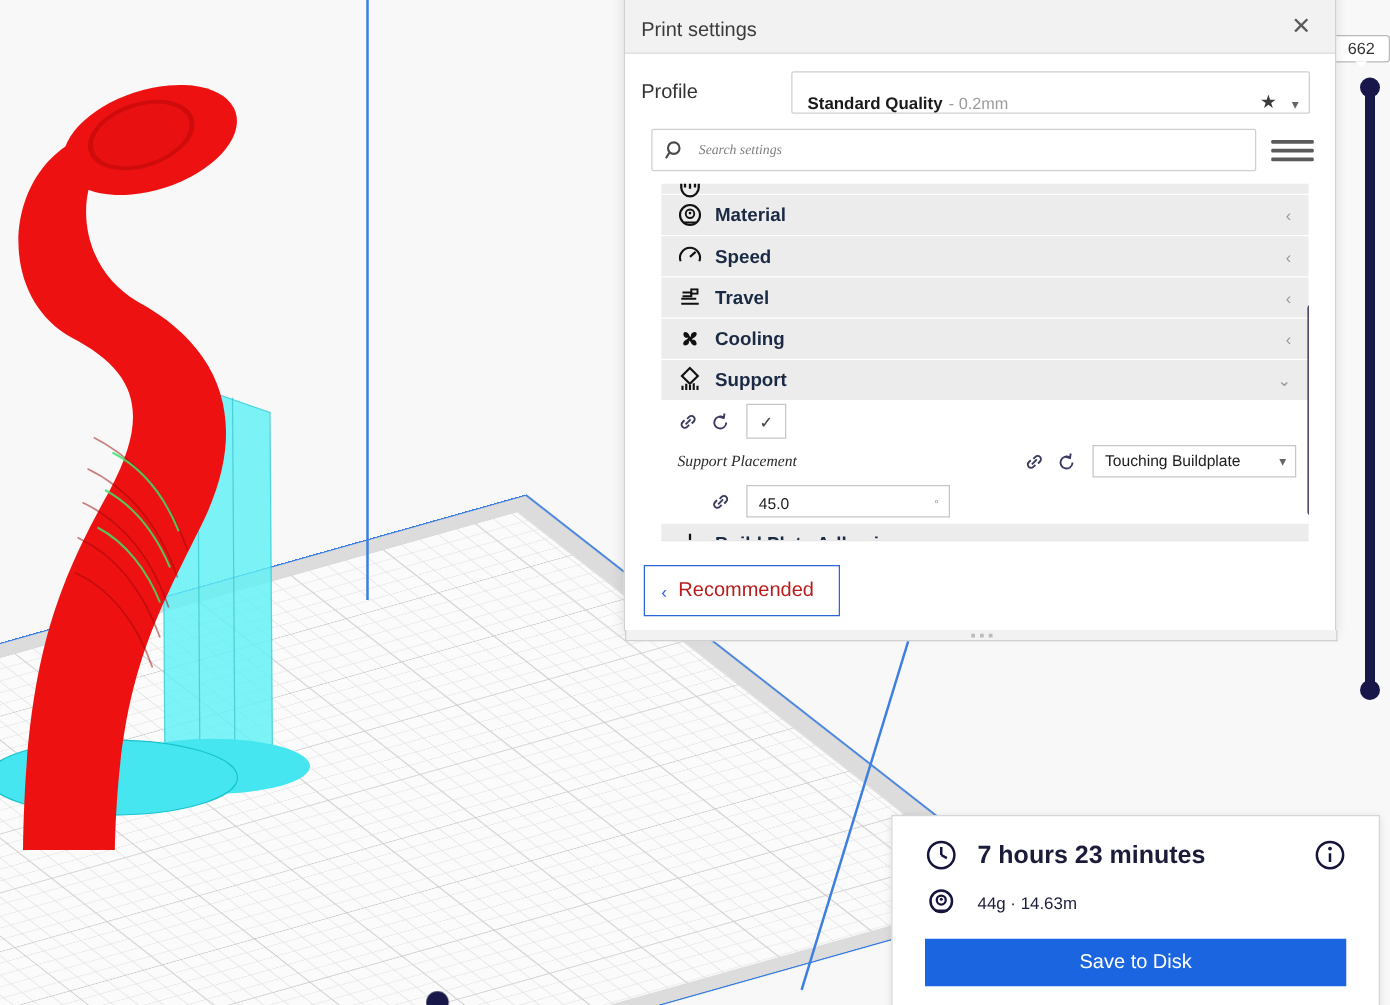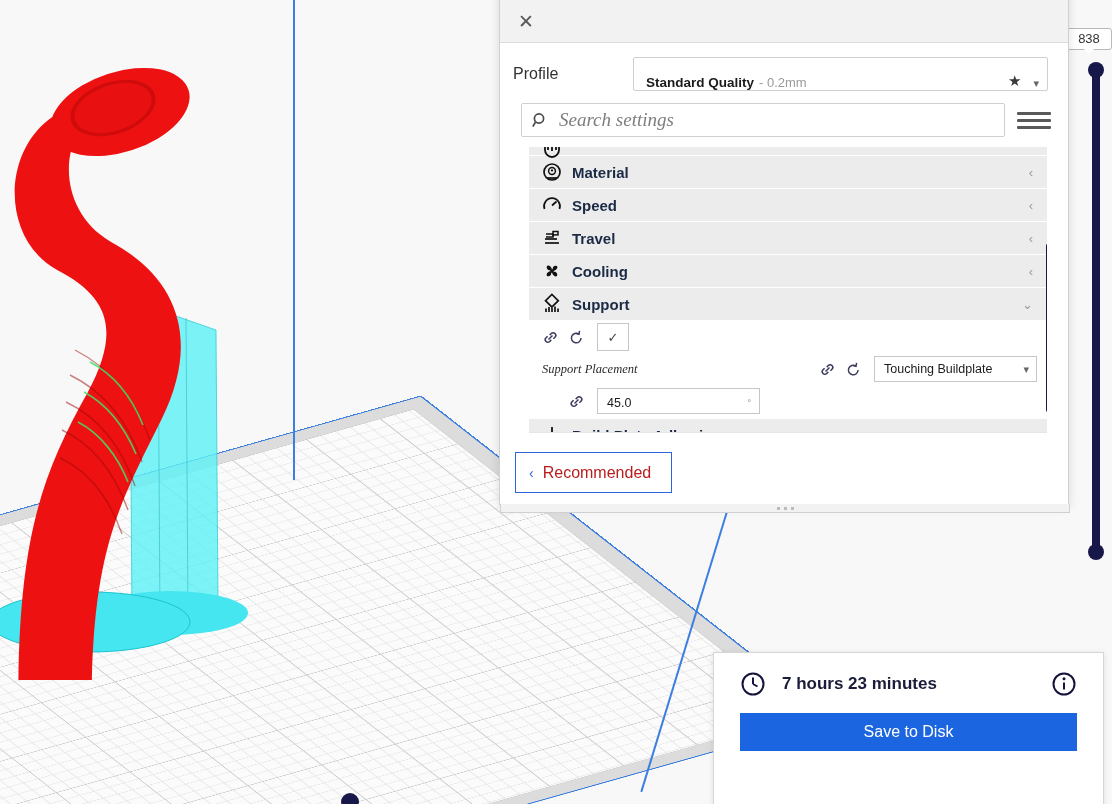--- a/index.html
+++ b/index.html
@@ -71,21 +71,21 @@
     display:flex;align-items:flex-end;padding:0 8px 0 12px;box-sizing:border-box;cursor:pointer;}
   .profile-name{font-size:13.5px;color:#1b1b1b;font-weight:bold;}
   .profile-sub{font-size:13px;color:#9a9a9a;margin-left:5px;}
   .profile-spacer{flex:1;}
   .star-icon{color:#3b3b3b;font-size:15px;margin-right:12px;}
   .chev{color:#666;font-size:11px;}
 
   .search-row{display:flex;align-items:center;padding:12px 17px 10px 21px;}
   .search-box{flex:1;height:34px;border:1px solid #cfcfcf;border-radius:2px;background:#fff;
     display:flex;align-items:center;padding:0 10px;box-sizing:border-box;}
-  .search-input{border:0;outline:0;flex:1;font-size:19px;color:#8b5cf6;
+  .search-input{border:0;outline:0;flex:1;font-size:11px;color:#8b5cf6;
     font-family:"Liberation Serif", serif;font-style:italic;background:transparent;margin-left:8px;}
   .search-input::placeholder{color:#7e7e7e;font-style:italic;}
   .burger{width:34px;margin-left:12px;display:flex;flex-direction:column;gap:4px;cursor:pointer;}
   .burger span{display:block;height:3px;background:#5a5a5a;border-radius:1px;}
 
   
   .settings-list{position:relative;margin:0 21px 0 29px;height:285px;overflow:hidden;
     border-bottom:1px solid #e6e6e6;}
   .cat-row{height:32px;background:#ececec;display:flex;align-items:center;
     padding:0 10px 0 8px;margin-bottom:1px;cursor:pointer;}
@@ -123,21 +123,21 @@
   .panel-grip{position:absolute;left:0;bottom:-9px;width:570px;height:9px;background:#f2f2f2;
     border:1px solid #d0d0d0;border-top:0;box-sizing:border-box;
     display:flex;align-items:center;justify-content:center;gap:4px;cursor:ns-resize;}
   .panel-grip i{width:3px;height:3px;background:#bcbcbc;display:block;}
 
   
   #print-card{position:absolute;left:713px;top:652px;width:391px;height:160px;
     background:#fff;border:1px solid #d6d6d6;box-sizing:border-box;
     box-shadow:0 1px 6px rgba(0,0,0,.10);padding:18px 26px 0 26px;}
   .time-row{display:flex;align-items:center;}
-  .time-text{font-size:17px;font-weight:bold;color:#1b1b3a;margin-left:16px;flex:1;}
+  .time-text{font-size:20px;font-weight:bold;color:#1b1b3a;margin-left:16px;flex:1;}
   .mat-row{display:flex;align-items:center;margin-top:12px;}
   .mat-text{font-size:13.5px;color:#1b1b3a;margin-left:16px;}
   .save-btn{margin-top:16px;height:38px;background:#1b66e0;color:#fff;font-size:16px;
     display:flex;align-items:center;justify-content:center;cursor:pointer;}
 </style>
 </head>
 <body>
 
 <div id="viewport">
 
@@ -186,27 +186,28 @@
       <path d="M104 362 C 128 375, 145 398, 156 424" stroke="#3fe36a" stroke-width="1.6" fill="none"></path>
       <path d="M98 392 C 121 404, 138 427, 148 452" stroke="#3fe36a" stroke-width="1.6" fill="none"></path>
     </g>
   </svg>
 
   <div class="layer-slider">
     <div class="layer-track"></div>
     <div class="slider-knob top"></div>
     <div class="slider-knob bottom"></div>
   </div>
-  <div class="layer-tip">838</div>
+  <div class="layer-tip">662</div>
   <div class="bottom-knob"></div>
 </div>
 
 <div id="settings-panel">
 
   <div class="panel-header">
+    <div class="panel-title">Print settings</div>
     <div class="close-btn">✕</div>
   </div>
 
   <div class="profile-row">
     <div class="profile-label">Profile</div>
     <div class="profile-field">
       <span class="profile-name">Standard Quality</span>
       <span class="profile-sub">- 0.2mm</span>
       <span class="profile-spacer"></span>
       <span class="star-icon">★</span>
@@ -406,14 +407,23 @@
       <line x1="13" y1="6.5" x2="13" y2="13" stroke="#14143c" stroke-width="2"></line>
       <line x1="13" y1="13" x2="17.5" y2="15.5" stroke="#14143c" stroke-width="2"></line>
     </svg>
     <div class="time-text">7 hours 23 minutes</div>
     <svg width="26" height="26" viewBox="0 0 26 26">
       <circle cx="13" cy="13" r="10.5" fill="none" stroke="#14143c" stroke-width="2"></circle>
       <circle cx="13" cy="7.8" r="1.5" fill="#14143c"></circle>
       <line x1="13" y1="11.5" x2="13" y2="18.5" stroke="#14143c" stroke-width="2"></line>
     </svg>
   </div>
+  <div class="mat-row">
+    <svg width="26" height="26" viewBox="0 0 26 26">
+      <circle cx="13" cy="12" r="8.6" fill="none" stroke="#14143c" stroke-width="2"></circle>
+      <circle cx="13" cy="11" r="3.6" fill="none" stroke="#14143c" stroke-width="1.8"></circle>
+      <circle cx="13" cy="10.4" r="1.2" fill="#14143c"></circle>
+      <path d="M8 19.5 h10" stroke="#14143c" stroke-width="2"></path>
+    </svg>
+    <div class="mat-text">44g · 14.63m</div>
+  </div>
   <div class="save-btn">Save to Disk</div>
 </div>
 
 </body></html>

